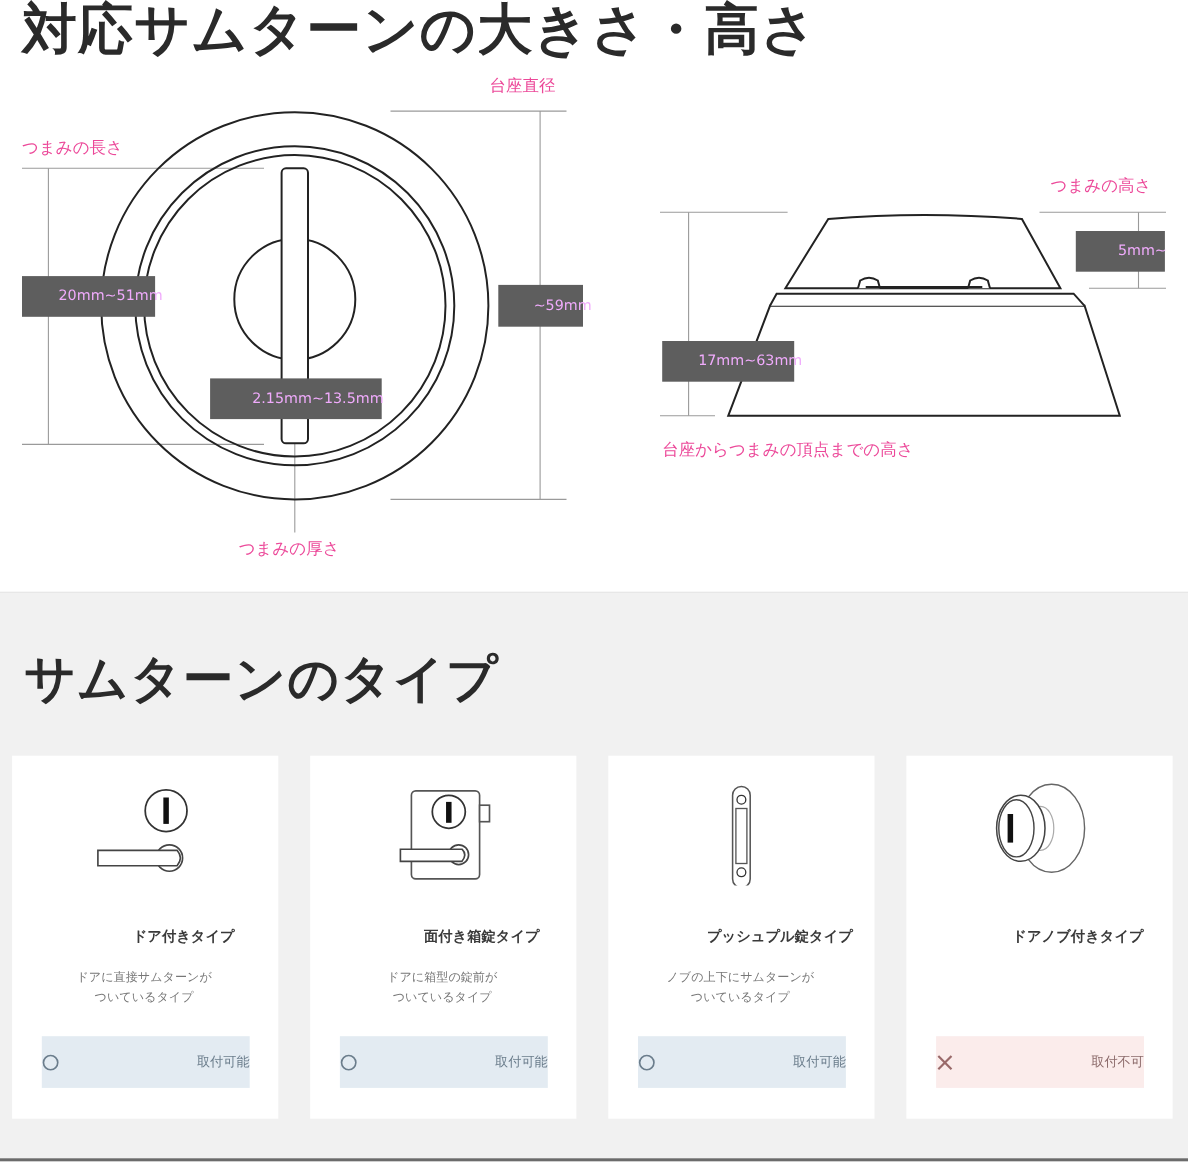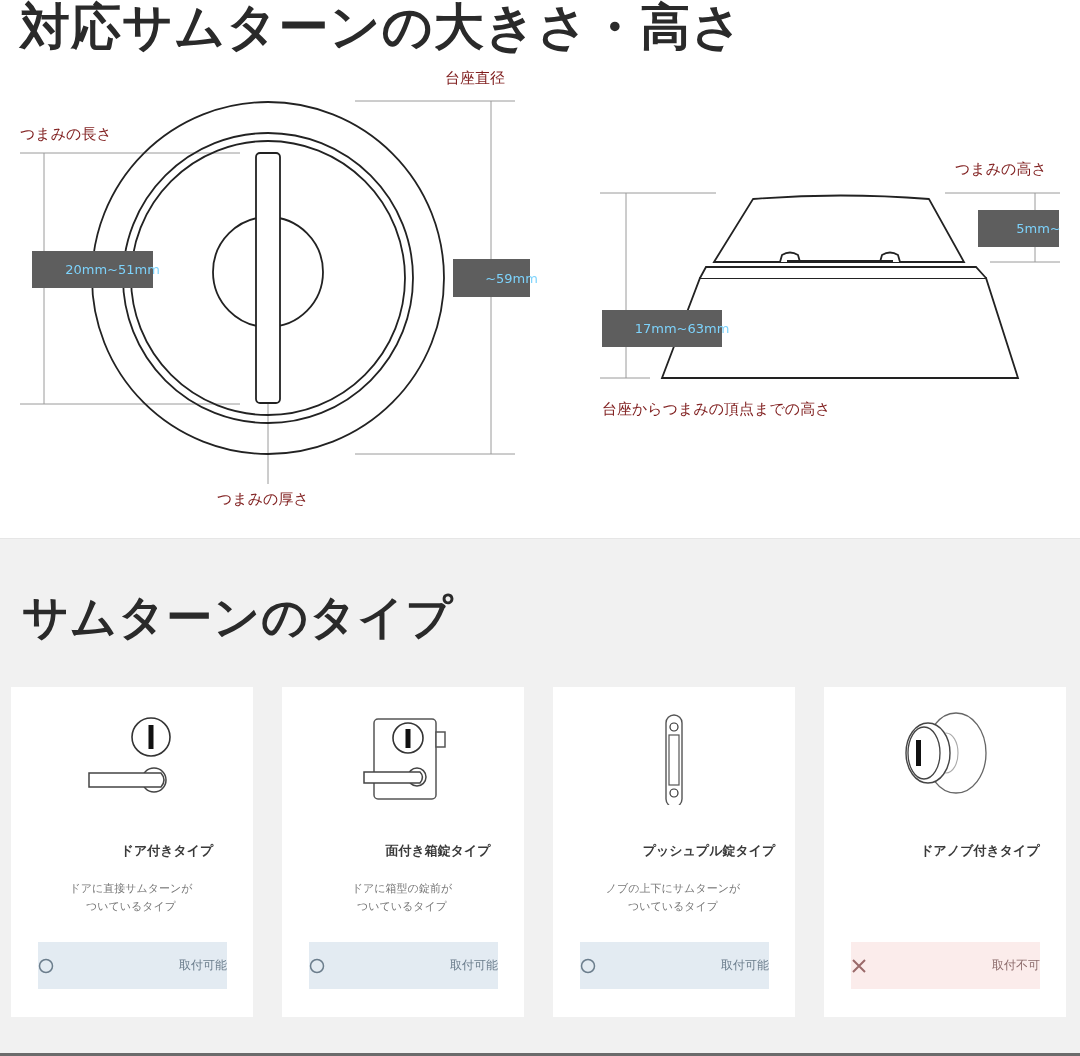--- a/index.html
+++ b/index.html
@@ -2,22 +2,22 @@
 <html><head>
   <meta charset="utf-8">
   <style>
     * { box-sizing: border-box; margin: 0; padding: 0; }
     html, body { width: 1080px; height: 1056px; overflow: hidden; background: #ffffff; }
     body { font-family: "DejaVu Sans", "Liberation Sans", sans-serif; color: #222; position: relative; }
 
     .top { position: absolute; left: 0; top: 0; width: 1080px; height: 538px; background: #ffffff; }
     .page-title { position: absolute; left: 20px; top: -6px; font-size: 50px; font-weight: bold; color: #2a2a2a; letter-spacing: 1px; white-space: nowrap; }
 
-    .lbl { position: absolute; font-size: 15px; color: #7f1d1d; white-space: nowrap; }
-    .tag { position: absolute; background: #5e5e5e; color: #7dd3fc; font-size: 13px; display: flex; align-items: center; justify-content: center; white-space: nowrap; padding-left: 40px; }
+    .lbl { position: absolute; font-size: 15px; color: #ec4899; white-space: nowrap; }
+    .tag { position: absolute; background: #5e5e5e; color: #f0abfc; font-size: 13px; display: flex; align-items: center; justify-content: center; white-space: nowrap; padding-left: 40px; }
 
     svg.diag { position: absolute; left: 0; top: 0; }
 
     .bottom { position: absolute; left: 0; top: 538px; width: 1080px; height: 518px; background: #f1f1f1; border-top: 1px solid #e6e6e6; }
     .section-title { position: absolute; left: 22px; top: 48px; font-size: 46px; font-weight: bold; color: #2a2a2a; letter-spacing: 1px; white-space: nowrap; }
 
     .card { position: absolute; top: 148px; width: 242px; height: 330px; background: #ffffff; }
     .card .icon { position: absolute; left: 0; top: 18px; width: 242px; height: 100px; }
     .card .name { position: absolute; left: 0; top: 155px; width: 264px; text-align: center; font-size: 13px; font-weight: bold; color: #3a3a3a; padding-left: 48px; }
     .card .desc { position: absolute; left: 0; top: 193px; width: 240px; text-align: center; font-size: 11px; color: #777; line-height: 18px; }
@@ -75,22 +75,23 @@
       <path d="M714 262 L753 199 Q840 192 929 199 L964 262 Z"></path>
 
       <path d="M780 262 L782 255 Q790 250 798 255 L800 262"></path>
       <path d="M880 262 L882 255 Q890 250 898 255 L900 262"></path>
       <line x1="787" y1="261" x2="893" y2="261"></line>
     </g>
   </svg>
 
   <div class="lbl" style="left:445px; top:69px;">台座直径</div>
   <div class="lbl" style="left:20px; top:125px;">つまみの長さ</div>
-  <div class="tag" style="left:32px; top:251px; width:121px; height:37px;">20mm~51mm</div>
+  <div class="tag" style="left:20px; top:251px; width:121px; height:37px;">20mm~51mm</div>
   <div class="tag" style="left:453px; top:259px; width:77px; height:38px;">~59mm</div>
+  <div class="tag" style="left:191px; top:344px; width:156px; height:37px;">2.15mm~13.5mm</div>
   <div class="lbl" style="left:217px; top:490px;">つまみの厚さ</div>
 
   <div class="lbl" style="left:955px; top:160px;">つまみの高さ</div>
   <div class="tag" style="left:978px; top:210px; width:81px; height:37px;">5mm~</div>
   <div class="tag" style="left:602px; top:310px; width:120px; height:37px;">17mm~63mm</div>
   <div class="lbl" style="left:602px; top:400px;">台座からつまみの頂点までの高さ</div>
 </div>
 
 <div class="bottom">
   <div class="section-title">サムターンのタイプ</div>

